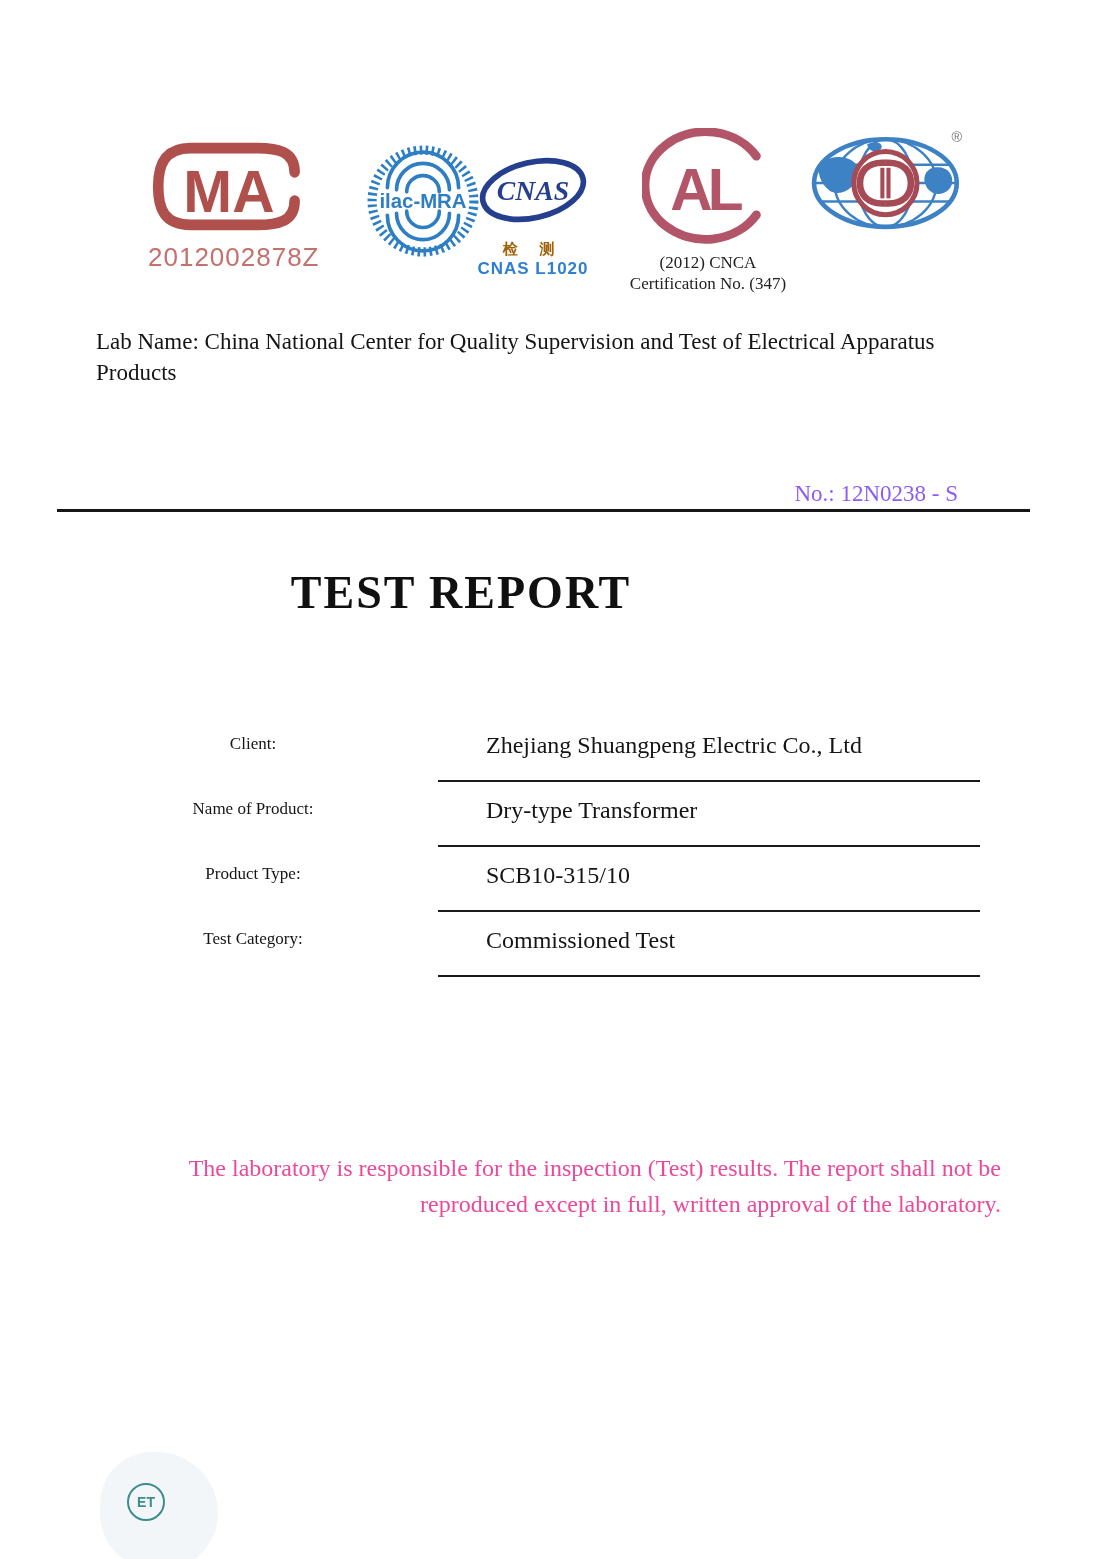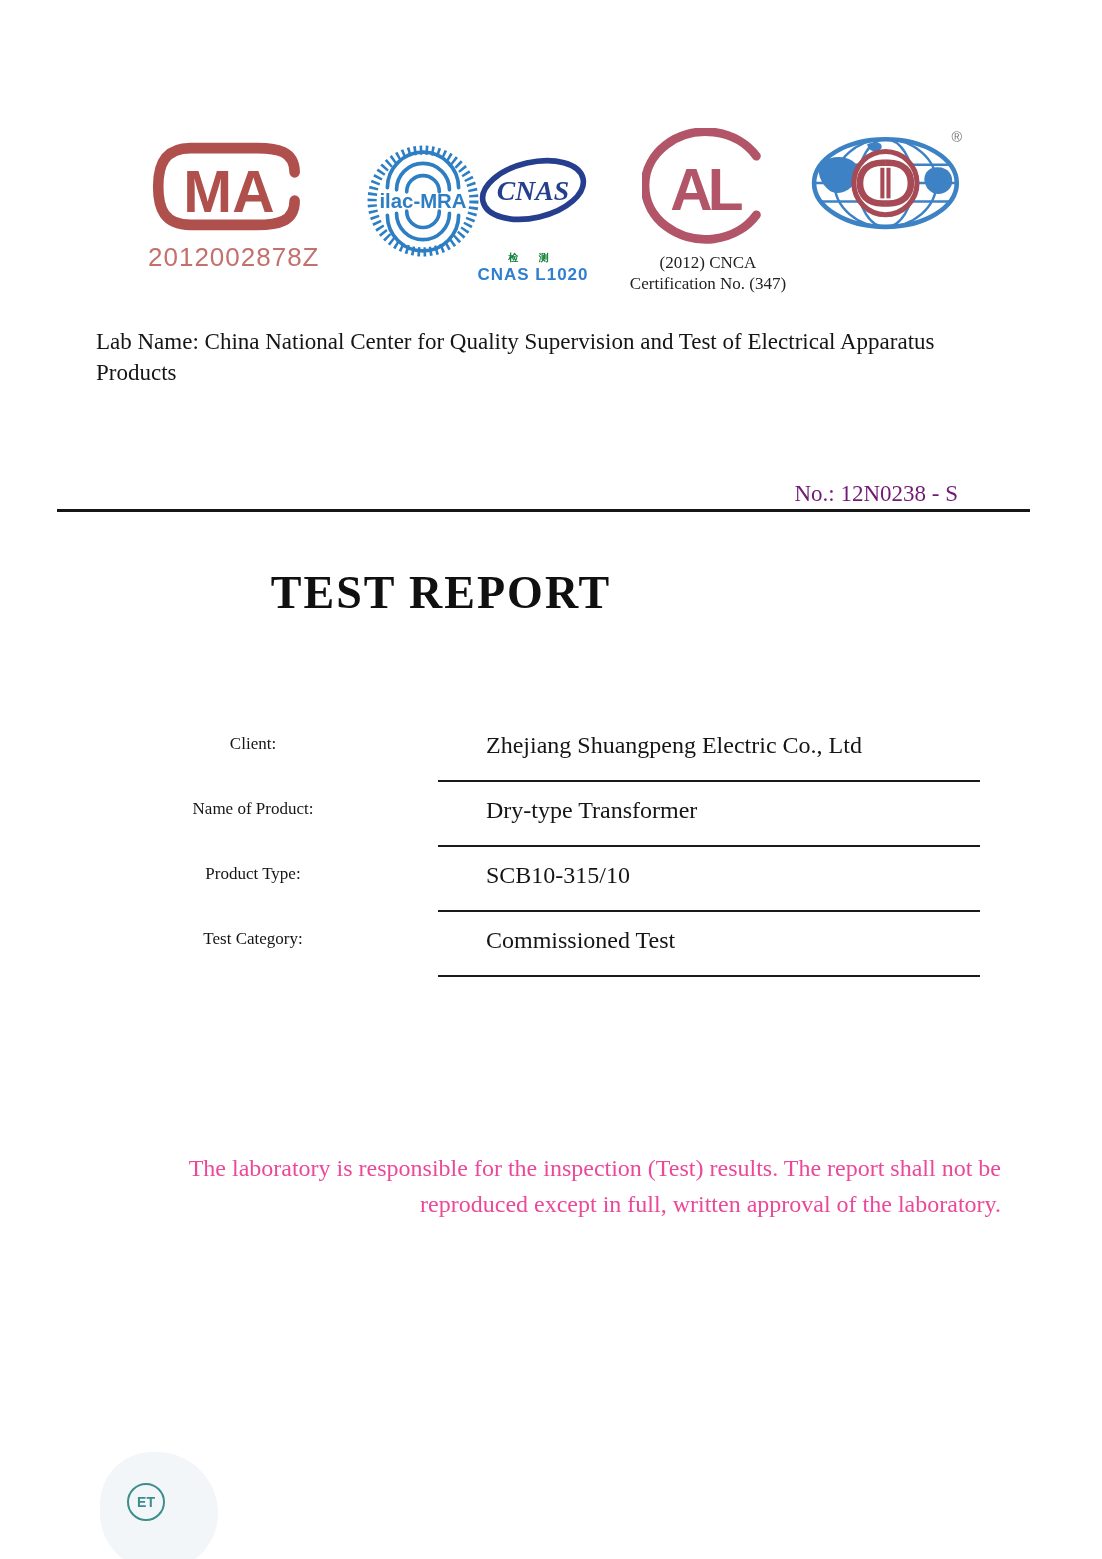--- a/index.html
+++ b/index.html
@@ -6,41 +6,41 @@
   #page{
     position:relative;width:1102px;height:1559px;background:#ffffff;
     font-family:"Liberation Serif", serif;color:#111;overflow:hidden;
   }
   
   .logo{position:absolute;}
   #cma-logo{left:148px;top:138px;width:172px;text-align:left;}
   #cma-number{font-family:"Liberation Sans",sans-serif;font-size:26px;color:#c4706c;letter-spacing:1px;margin-top:4px;}
   #ilac-logo{left:366px;top:144px;}
   #cnas-logo{left:477px;top:150px;width:112px;text-align:center;}
-  #cnas-chinese{font-size:10px;font-weight:bold;color:#15803d;letter-spacing:9px;margin-top:17px;}
+  #cnas-chinese{font-size:15px;font-weight:bold;color:#a16207;letter-spacing:9px;margin-top:6px;}
   #cnas-code{font-family:"Liberation Sans",sans-serif;font-size:17px;font-weight:bold;color:#2e7ed2;letter-spacing:1px;}
   #cnca-logo{left:618px;top:128px;width:180px;text-align:center;}
   #cnca-line1,#cnca-line2{font-size:17px;color:#222;line-height:21px;}
   #cnca-line1{margin-top:4px;}
   #globe-logo{left:810px;top:128px;}
   
   #lab-name{
     position:absolute;left:96px;top:326px;width:910px;text-align:left;
     font-size:23px;line-height:31px;color:#151515;
   }
   #report-no{
-    position:absolute;right:144px;top:481px;font-size:23px;color:#701a75;
+    position:absolute;right:144px;top:481px;font-size:23px;color:#8b5cf6;
   }
   #header-rule{
     position:absolute;left:57px;top:509px;width:973px;height:3px;background:#161616;
   }
   
   #report-title{
     position:absolute;left:0;top:566px;width:882px;text-align:center;
-    font-size:46px;font-weight:bold;letter-spacing:2px;color:#101010;
+    font-size:46px;font-weight:bold;letter-spacing:2px;color:#101010;padding-left:20px;
   }
   
   .field-row{position:absolute;left:0;width:1102px;height:52px;}
   .field-label{
     position:absolute;left:93px;top:2px;width:320px;text-align:center;
     font-size:17px;color:#151515;
   }
   .field-value{
     position:absolute;left:486px;top:0px;font-size:24px;color:#151515;
   }

